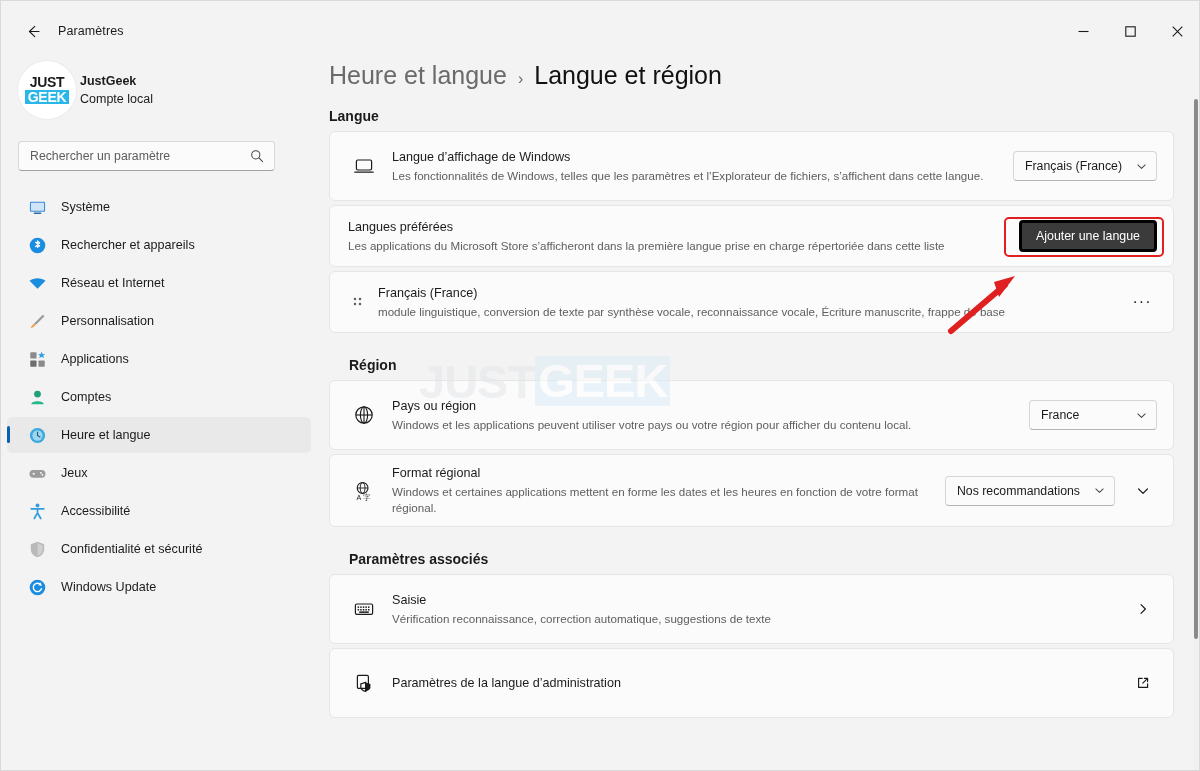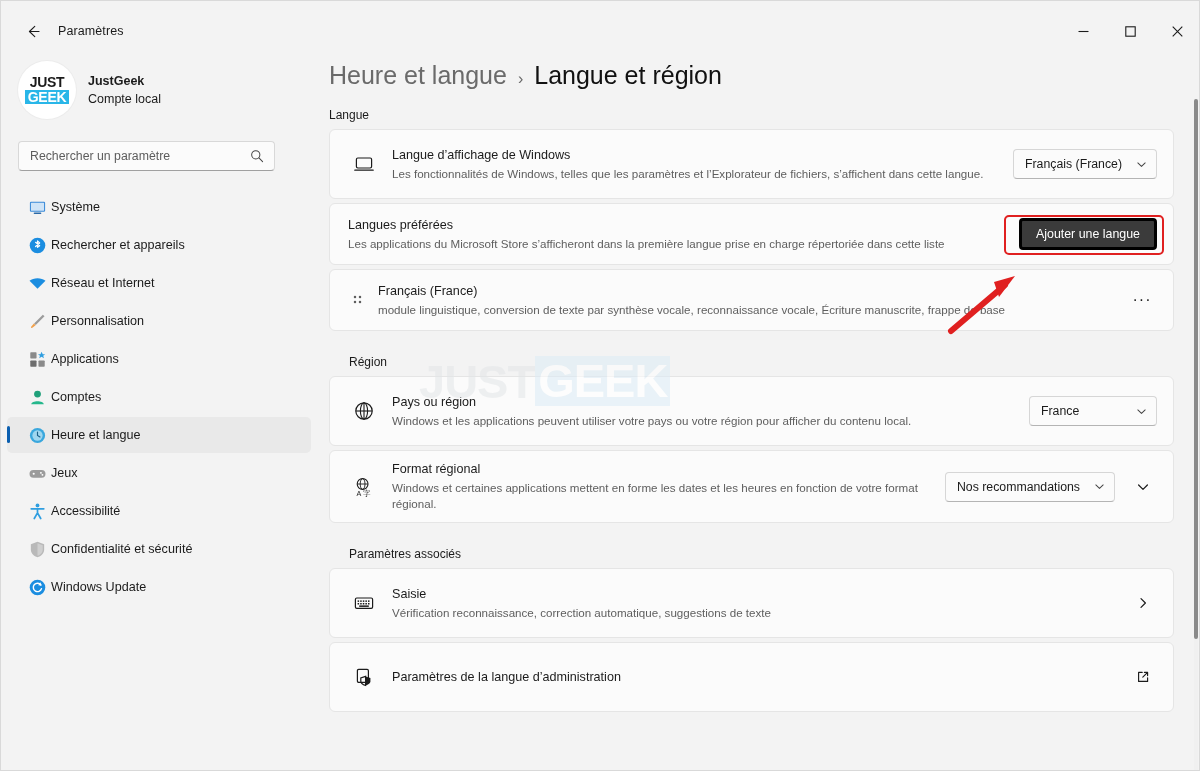--- a/index.html
+++ b/index.html
@@ -77,21 +77,21 @@
     color: #1b1b1b; letter-spacing: -0.3px;
     line-height: 13px;
   }
   .avatar .l2 {
     font-size: 14px; font-weight: 800;
     color: #ffffff; background: #29b6e8;
     letter-spacing: -0.3px; line-height: 14px;
     padding: 0 3px;
     margin-top: 1px;
   }
-  .profile-text { margin-left: 12px; }
+  .profile-text { margin-left: 4px; }
   .profile-name { font-size: 12.5px; font-weight: 600; color: #1b1b1b; line-height: 18px; }
   .profile-sub  { font-size: 12.5px; color: #1b1b1b; line-height: 18px; }
 
   .searchwrap {
     margin: 22px 0 0 17px;
     width: 257px; height: 30px;
     background: #fbfbfb;
     border: 1px solid #d8d8d8;
     border-bottom-color: #a0a0a0;
     border-radius: 4px;
@@ -124,20 +124,21 @@
     position: absolute; left: 0px; top: 9px;
     width: 3px; height: 17px;
     background: #0b5fb0; border-radius: 2px;
   }
   .nav-ico {
     width: 28px; margin-left: 16px;
     display: flex; align-items: center; justify-content: center;
     flex: none;
   }
   .nav-label {
+    margin-left: 10px;
     font-size: 12.6px;
     color: #1b1b1b;
     text-align: right;
   }
 
   
   .content {
     position: absolute; left: 320px; top: 44px;
     width: 880px; height: 727px;
     overflow: hidden;
@@ -151,21 +152,21 @@
     font-size: 25px; color: #6a6a6a; font-weight: 400;
   }
   .bc-sep {
     font-size: 16px; color: #6a6a6a; margin: 0 11px;
   }
   .bc-current {
     font-size: 25px; color: #111; font-weight: 400;
   }
 
   .section-label {
-    font-size: 12px; font-weight: 400;
+    font-size: 14px; font-weight: 700;
     color: #1b1b1b;
     margin: 18px 0 7px 8px;
   }
   .section-label.spaced { margin-top: 24px; padding-left: 20px; }
   .card {
     margin-left: 8px;
     width: 845px;
     background: #fbfbfb;
     border: 1px solid #e5e5e5;
     border-radius: 6px;

